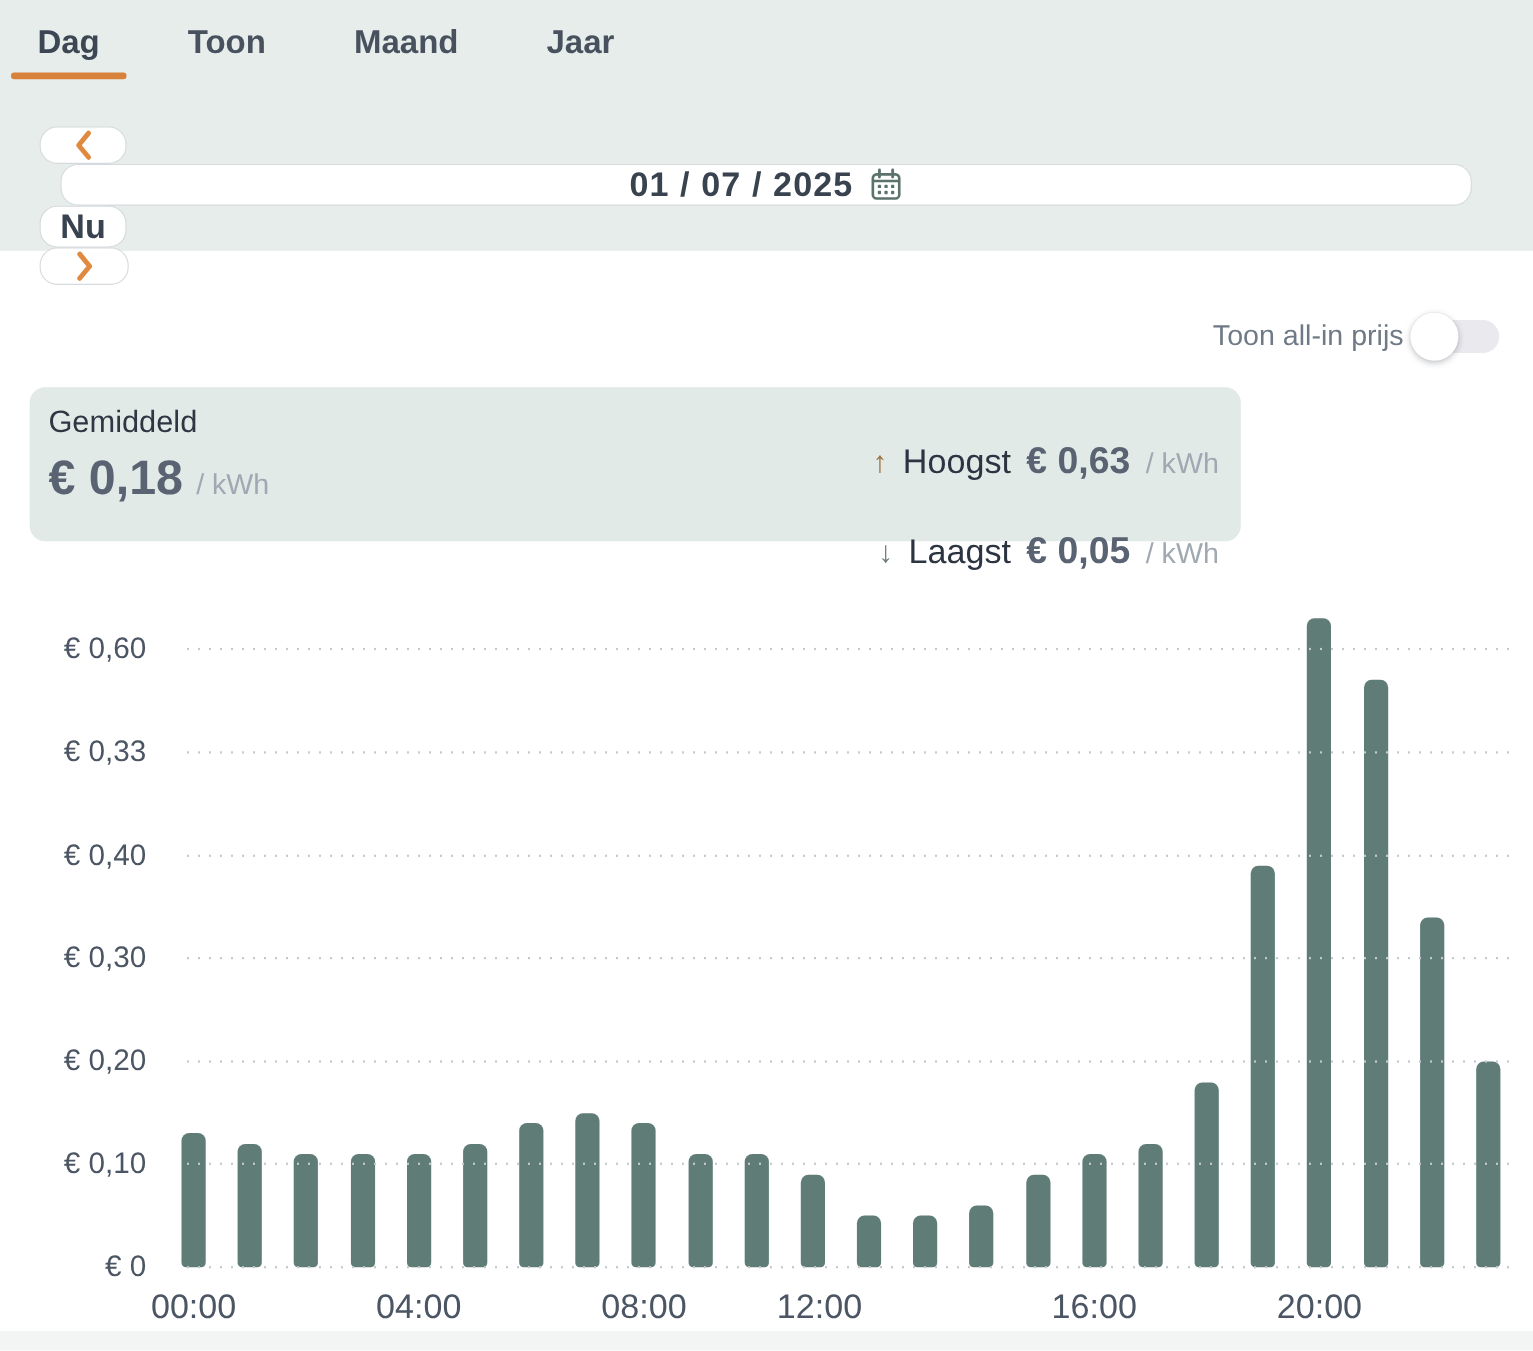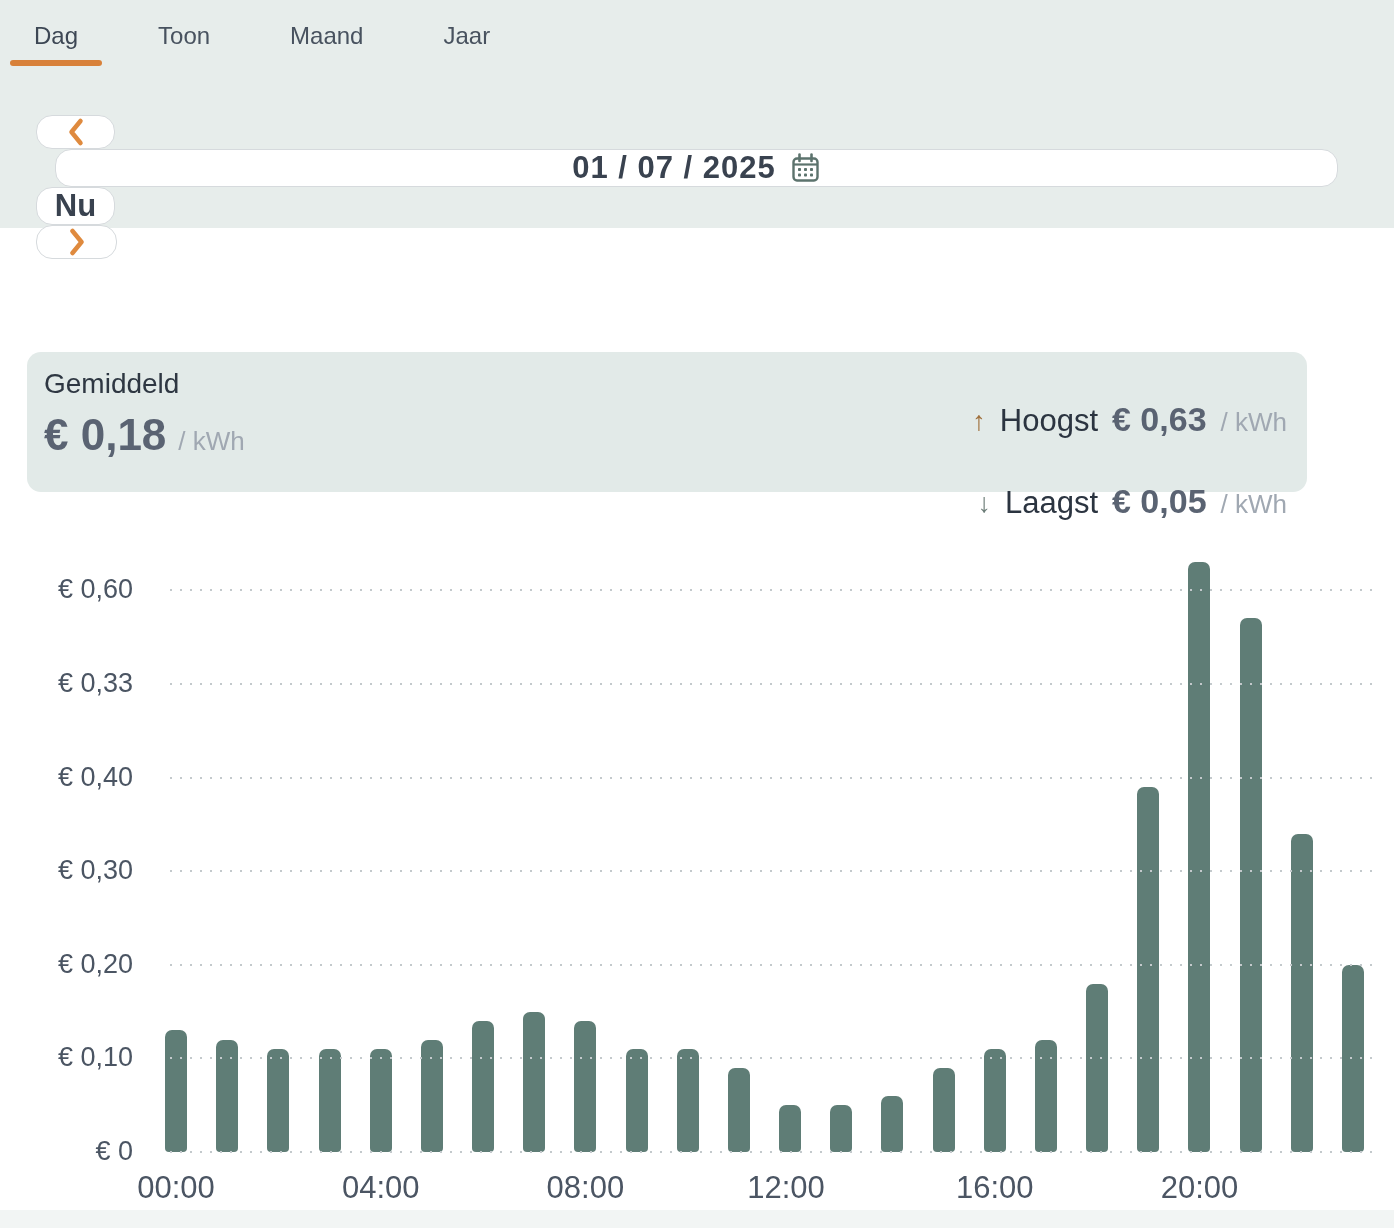--- a/index.html
+++ b/index.html
@@ -15,40 +15,40 @@
     --griddot:#C3C9CC;
   }
   *{box-sizing:border-box;margin:0;padding:0;}
   html,body{background:#fff;}
   body{font-family:"Liberation Sans","DejaVu Sans",sans-serif;}
   .app{position:relative;width:1394px;height:1228px;background:#fff;overflow:hidden;}
 
   
   .header{position:absolute;top:0;left:0;width:1394px;height:228px;background:var(--header-bg);}
   .tabs{position:absolute;top:22px;left:34px;display:flex;gap:80px;}
-  .tab{position:relative;font-size:24px;font-weight:400;color:var(--slate);padding-bottom:16px;cursor:pointer;}
+  .tab{position:relative;font-size:30px;font-weight:700;color:var(--slate);padding-bottom:16px;cursor:pointer;}
   .tab.active{color:#3D4754;}
   .tab.active::after{content:"";position:absolute;left:-24px;right:-24px;bottom:0;height:6px;border-radius:4px;background:var(--accent);}
 
   .datenav{position:absolute;top:115px;left:36px;right:37px;height:78px;display:flex;align-items:stretch;flex-direction:column;}
   .navbtn{width:79px;border:1.5px solid #D6DADD;border-radius:16px;background:#fff;display:flex;align-items:center;justify-content:center;cursor:pointer;flex:0 0 auto;}
   .navbtn.next{width:81px;}
   .datefield{flex:1;margin:0 19px;border:1.5px solid #D6DADD;border-radius:16px;background:#fff;display:flex;align-items:center;justify-content:center;gap:14px;cursor:pointer;}
   .datefield .datetext{font-size:31px;font-weight:700;color:#39424F;letter-spacing:1px;}
   .nubtn{width:79px;margin-right:18px;border:1.5px solid #D6DADD;border-radius:16px;background:#fff;display:flex;align-items:center;justify-content:center;font-size:31px;font-weight:700;color:#39424F;cursor:pointer;flex:0 0 auto;}
 
   
   .title{position:absolute;top:280px;left:30px;font-size:44px;font-weight:700;color:var(--dark);}
   .toggle-row{position:absolute;top:290px;right:31px;display:flex;align-items:center;gap:17px;}
   .toggle-label{font-size:26px;color:#6F7A86;}
   .switch{position:relative;width:70px;height:30px;border-radius:15px;background:#E9E9EE;cursor:pointer;flex:0 0 auto;}
   .knob{position:absolute;left:-11px;top:-7px;width:44px;height:44px;border-radius:50%;background:#fff;box-shadow:0 2px 6px rgba(40,50,60,.28),0 0 1px rgba(0,0,0,.18);}
 
   
-  .stats{position:absolute;top:352px;left:27px;width:1280px;height:140px;border-radius:14px;background:var(--card-bg);}
+  .stats{position:absolute;top:352px;left:27px;width:1101px;height:140px;border-radius:14px;background:var(--card-bg);}
   .avg{position:absolute;left:17px;top:16px;}
   .avg-label{font-size:28px;color:#2E3742;}
   .avg-value-row{margin-top:10px;display:flex;align-items:baseline;gap:12px;}
   .avg-value{font-size:44px;font-weight:700;color:var(--value);}
   .unit{font-size:26px;color:var(--unit);}
   .hilo{position:absolute;right:20px;top:20px;display:flex;flex-direction:column;gap:15px;}
   .hilo-row{display:flex;align-items:baseline;justify-content:flex-end;gap:14px;}
   .hilo-arrow{font-size:27px;transform:translateY(-1px);}
   .hilo-arrow.up{color:#A0713D;}
   .hilo-arrow.down{color:#6C7D78;}
@@ -111,20 +111,26 @@
       <div class="navbtn next">
         <span>
           <svg width="22" height="32" viewBox="0 0 22 32">
               <path d="M6.5 5 L15.5 16 L6.5 27" fill="none" stroke="#DF8A3E" stroke-width="4.5" stroke-linecap="round" stroke-linejoin="round"></path>
             </svg>
         </span>
       </div>
     </div>
   </div>
 
+  <div class="toggle-row">
+    <span class="toggle-label">Toon all-in prijs</span>
+    <div class="switch">
+      <div class="knob"></div>
+    </div>
+  </div>
 
   <div class="stats">
     <div class="avg">
       <div class="avg-label">Gemiddeld</div>
       <div class="avg-value-row">
         <span class="avg-value">€ 0,18</span>
         <span class="unit">/ kWh</span>
       </div>
     </div>
     <div class="hilo">
@@ -180,19 +186,19 @@
       <div class="ytick" style="top: 315.2px;">€ 0,30</div>
       <div class="gridline" style="top: 236.6px;"></div>
       <div class="ytick" style="top: 221.6px;">€ 0,40</div>
       <div class="gridline" style="top: 143px;"></div>
       <div class="ytick" style="top: 128px;">€ 0,33</div>
       <div class="gridline" style="top: 49.4px;"></div>
       <div class="ytick" style="top: 34.4px;">€ 0,60</div>
       <div class="xtick" style="left: 176px;">00:00</div>
       <div class="xtick" style="left: 380.696px;">04:00</div>
       <div class="xtick" style="left: 585.391px;">08:00</div>
-      <div class="xtick" style="left: 786px;">12:00</div>
+      <div class="xtick" style="left: 745px;">12:00</div>
       <div class="xtick" style="left: 994.783px;">16:00</div>
       <div class="xtick" style="left: 1199.48px;">20:00</div>
     </div>
 
   <div class="footer-band"></div>
 </div>
 
 </body></html>

